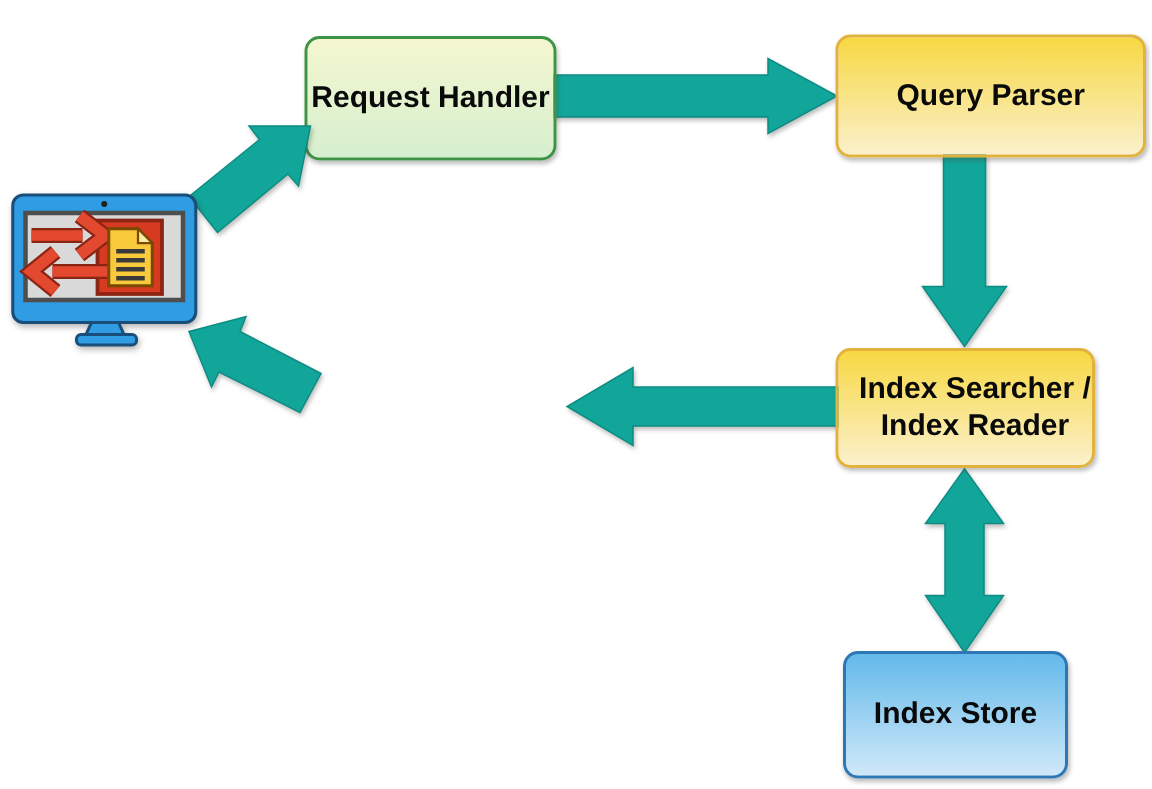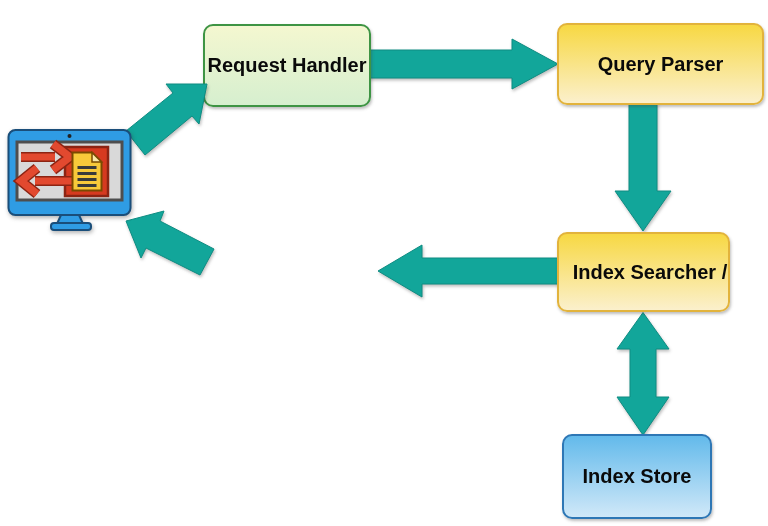--- a/index.html
+++ b/index.html
@@ -83,20 +83,21 @@
     <span>Request Handler</span>
   </div>
 
   <div class="node node-query-parser">
     <span>Query Parser</span>
   </div>
 
   <div class="node node-index-searcher">
     <span>
       <span>Index Searcher /</span><br>
+      <span>Index Reader</span>
     </span>
   </div>
 
 
   <div class="node node-index-store">
     <span>Index Store</span>
   </div>
 
   <svg class="layer" width="768" height="526" viewBox="0 0 768 526">
     <polygon class="arrow" points="145,155 192,116 199,124 207,84 166,84 173,93 126,131"></polygon>

